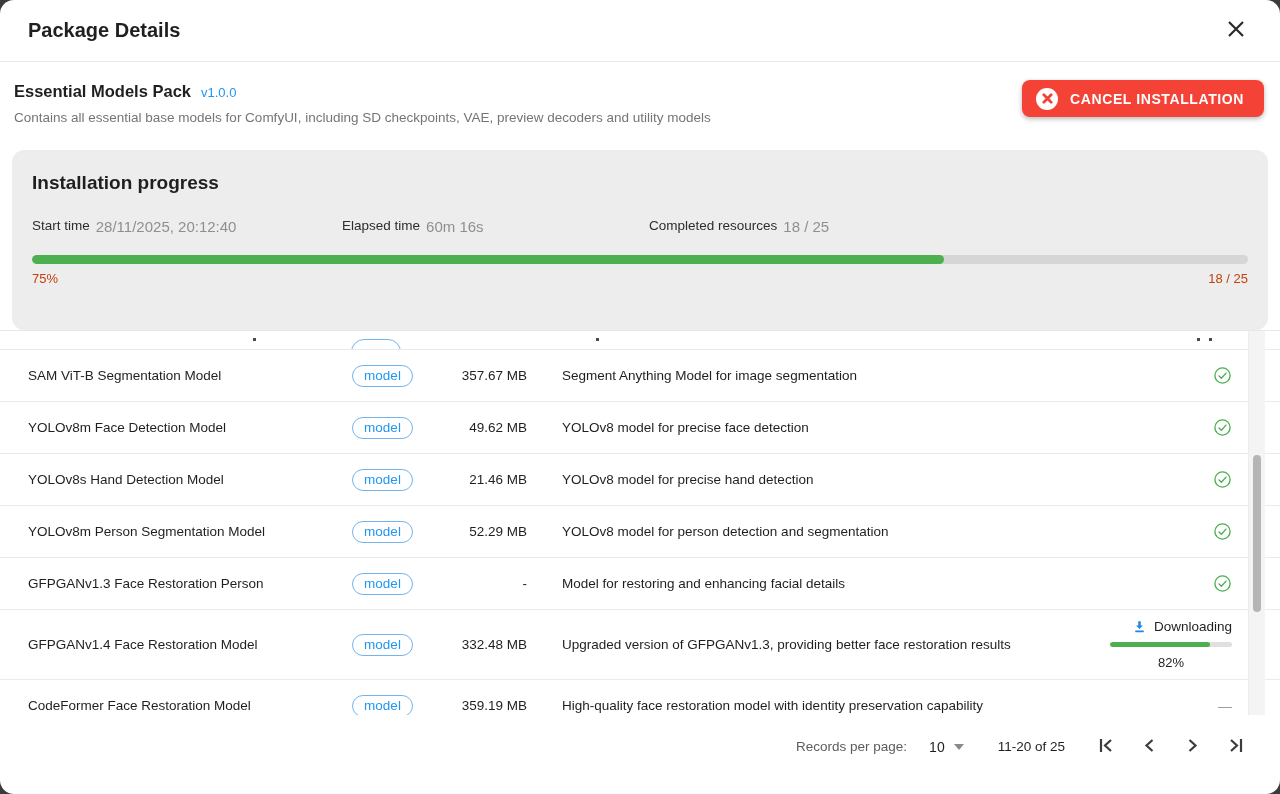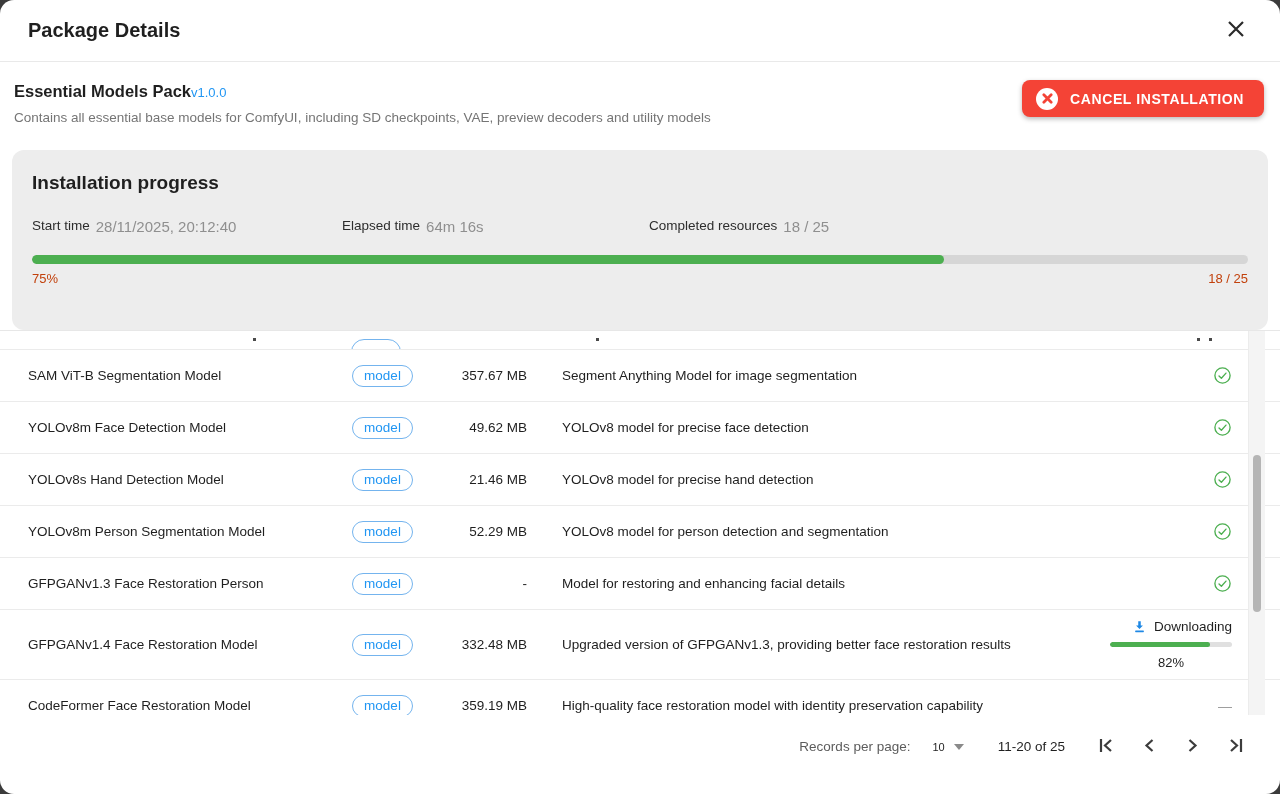--- a/index.html
+++ b/index.html
@@ -28,21 +28,21 @@
   .modal-title { font-size:20px; font-weight:700; color:#1f1f1f; }
   .close-btn {
     width:28px; height:28px;
     display:flex; align-items:center; justify-content:center;
     cursor:pointer; background:none; border:none;
   }
   .close-btn svg { width:18px; height:18px; stroke:#2b2b2b; stroke-width:2.2; }
 
   
   .pack-section { position:relative; padding:20px 14px 0 14px; height:88px; }
-  .pack-title-line { display:flex; align-items:baseline; }
+  .pack-title-line { display:flex; align-items:baseline; gap:10px; }
   .pack-name { font-size:16.5px; font-weight:700; color:#1f1f1f; }
   .pack-version { font-size:13px; color:#2196f3; }
   .pack-desc { margin-top:9px; font-size:13.5px; color:#757575; }
   .cancel-btn {
     position:absolute; top:18px; right:16px;
     height:37px;
     display:flex; align-items:center; gap:12px;
     padding:0 20px 0 14px;
     background:#f44336;
     border:none; border-radius:8px;
@@ -162,21 +162,21 @@
     height:63px;
     display:flex; align-items:center; justify-content:flex-end;
     padding-right:34px;
     gap:0;
   }
   .rpp-label { font-size:13.5px; color:#5c5c5c; }
   .rpp-select {
     display:flex; align-items:center; gap:9px;
     margin-left:22px; cursor:pointer;
   }
-  .rpp-value { font-size:11px; color:#1f1f1f; }
+  .rpp-value { font-size:14px; color:#1f1f1f; }
   .rpp-caret {
     width:0; height:0;
     border-left:5px solid transparent; border-right:5px solid transparent;
     border-top:6px solid #8a8a8a;
   }
   .range-label { margin-left:34px; font-size:13.5px; color:#1f1f1f; }
   .pager-btn {
     background:none; border:none; cursor:pointer;
     margin-left:21px;
     width:22px; height:22px;
@@ -219,21 +219,21 @@
 
   <div class="progress-panel">
     <div class="progress-title">Installation progress</div>
     <div class="progress-fields">
       <div class="field">
         <span class="field-label">Start time</span>
         <span class="field-value">28/11/2025, 20:12:40</span>
       </div>
       <div class="field">
         <span class="field-label">Elapsed time</span>
-        <span class="field-value">64m 16s</span>
+        <span class="field-value">60m 16s</span>
       </div>
       <div class="field">
         <span class="field-label">Completed resources</span>
         <span class="field-value">18 / 25</span>
       </div>
     </div>
     <div class="main-bar">
       <div class="main-bar-fill" style="width: 75%;"></div>
     </div>
     <div class="bar-captions">

